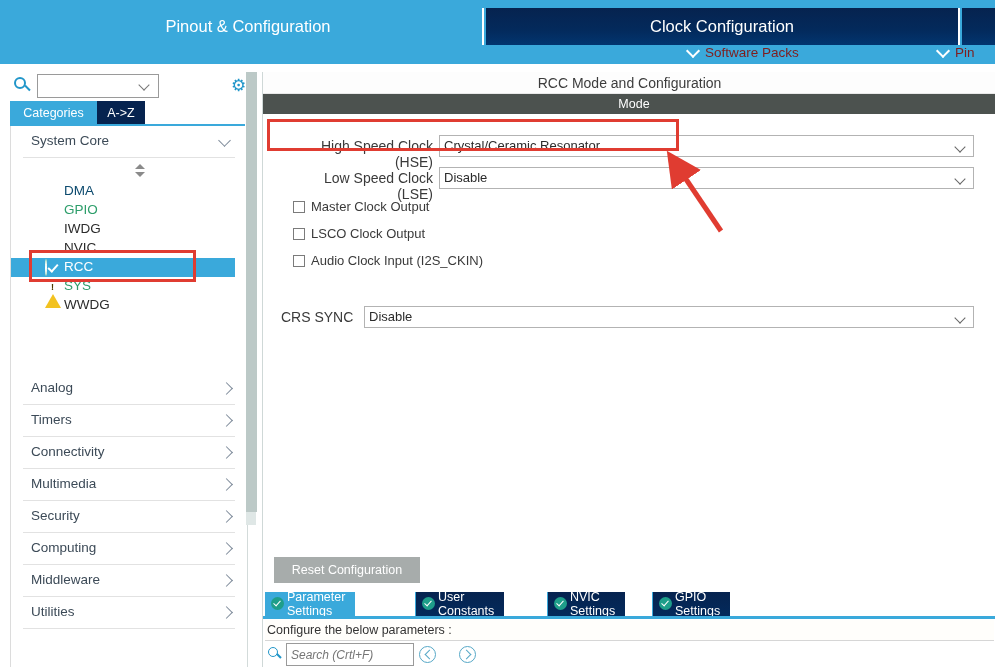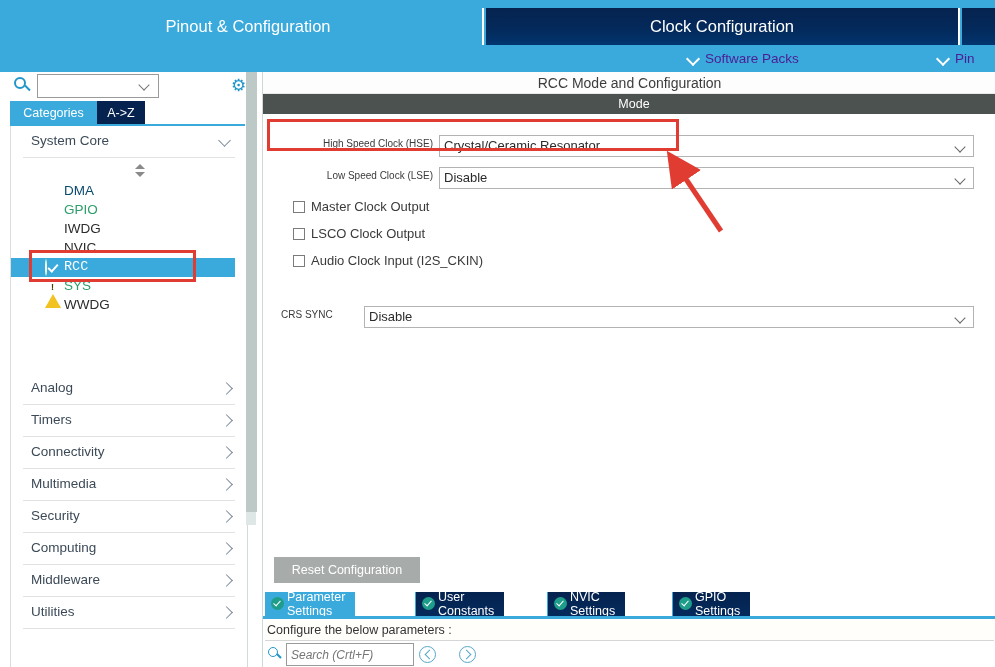--- a/index.html
+++ b/index.html
@@ -5,37 +5,37 @@
   * { box-sizing: border-box; margin: 0; padding: 0; }
   html, body {
     width: 995px; height: 667px;
     font-family: "Liberation Sans", sans-serif;
     background: #ffffff;
     overflow: hidden;
   }
   #root { position: relative; width: 995px; height: 667px; }
 
   
-  .topbar { position: absolute; left: 0; top: 0; width: 995px; height: 72px; background: #3aa9db; }
+  .topbar { position: absolute; left: 0; top: 0; width: 995px; height: 64px; background: #3aa9db; }
   .toptab {
     position: absolute; top: 8px; height: 37px;
     color: #ffffff; font-size: 16.5px;
     display: flex; align-items: center; justify-content: center;
     border-right: 2px solid #ffffff;
   }
   .toptab.sel { background: #3aa9db; top: 8px; height: 37px; }
   .toptab.unsel { background: linear-gradient(#06234f, #032a5c 60%, #02356f); }
   #tab-pinout { left: 14px; width: 470px; background: #3aa9db; border-right: 2px solid #ffffff; }
   #tab-clock { left: 486px; width: 474px; }
   #tab-third { left: 962px; width: 33px; border-right: none; }
 
   .sublinks { position: absolute; top: 45px; left: 0; width: 995px; height: 27px;
               color: #ffffff; font-size: 13.5px; }
-  .sublink { position: absolute; top: 0; height: 27px; display: flex; align-items: center; gap: 6px;
-             color: #4c1d95; }
+  .sublink { position: absolute; top: 0; height: 27px; display: flex; gap: 6px;
+             color: #7f1d1d; }
   #sub-packs { left: 688px; }
   #sub-pin { left: 938px; }
   .chev-d { display: inline-block; width: 11px; height: 11px; position: relative; }
   .chev-d::before { content: ""; position: absolute; left: 0; top: 1px; width: 8px; height: 8px;
      border-right: 2px solid #fff; border-bottom: 2px solid #fff; transform: rotate(45deg); }
 
   
   .leftcol { position: absolute; left: 0; top: 72px; width: 248px; height: 595px; background: #ffffff; }
   .searchrow { position: absolute; left: 0; top: 0; width: 248px; height: 28px; }
   #cat-search-icon { position: absolute; left: 14px; top: 5px; width: 17px; height: 17px; }
@@ -73,21 +73,21 @@
   #sorter { position: absolute; left: 122px; top: 38px; width: 14px; height: 16px; }
   #sorter .up { position:absolute; left:2px; top:0; width:0;height:0;
       border-left:5px solid transparent; border-right:5px solid transparent; border-bottom:5px solid #8a8a8a; }
   #sorter .dn { position:absolute; left:2px; top:8px; width:0;height:0;
       border-left:5px solid transparent; border-right:5px solid transparent; border-top:5px solid #8a8a8a; }
 
   .peripheral { position: absolute; left: 0; width: 224px; height: 19px; font-size: 13.5px;
       display: flex; align-items: center; }
   .peripheral .pname { position: absolute; left: 53px; top: 1px; }
   .peripheral .picon { position: absolute; left: 34px; top: 2px; width: 16px; height: 16px; }
-  .peripheral.sel { background: #3aa9db; width: 224px; font-family: Liberation Mono, monospace; }
+  .peripheral.sel { background: #3aa9db; width: 224px; }
   .peripheral.sel .pname { color: #ffffff; }
   .ok-circle { width: 15px; height: 15px; border-radius: 50%; background: #18a558;
       border: 1.5px solid #ffffff; position: relative; }
   .ok-circle::after { content: ""; position: absolute; left: 4px; top: 2px; width: 4px; height: 8px;
       border-right: 2px solid #fff; border-bottom: 2px solid #fff; transform: rotate(42deg); }
   .warn-tri { width: 0; height: 0; border-left: 8px solid transparent; border-right: 8px solid transparent;
       border-bottom: 14px solid #f2c220; position: relative; }
   .warn-tri::after { content: "!"; position: absolute; left: -2px; top: 3px; font-size: 9px;
       color: #4a3b00; font-weight: bold; }
 
@@ -101,21 +101,21 @@
   .panel-title { position: absolute; left: 0; top: 0; width: 733px; height: 22px;
       display: flex; align-items: center; justify-content: center; font-size: 14px; color: #3c3c3c;
       background: #fdfdfd; border-bottom: 1px solid #e9e9e9; }
   .bar-head { position: absolute; left: 0; width: 733px; height: 20px; background: #4c524f;
       color: #ffffff; font-size: 12.5px; display: flex; align-items: center; justify-content: center; }
   #mode-head { top: 22px; padding-left: 9px; }
   #config-head { top: 460px; }
 
   .modebody { position: absolute; left: 0; top: 42px; width: 733px; height: 418px; background: #fff; }
   .row-sel { position: absolute; height: 22px; }
-  .row-sel .rlabel { position: absolute; top: 3px; font-size: 10px; color: #3a3a3a; text-align: right; }
+  .row-sel .rlabel { position: absolute; top: 3px; font-size: 14px; color: #3a3a3a; text-align: right; }
   .combo { position: absolute; height: 22px; border: 1px solid #b3b3b3; background: #fff;
       font-size: 13px; color: #2b2b2b; }
   .combo .ctext { position: absolute; left: 4px; top: 2px; }
   .combo .ccaret { position: absolute; right: 8px; top: 7px; width: 9px; height: 9px; }
   .combo .ccaret::before { content:""; position:absolute; left:0; top:0; width:7px;height:7px;
       border-right:1.5px solid #666; border-bottom:1.5px solid #666; transform: rotate(45deg); }
 
   #row-hse { left: 0; top: 21px; width: 733px; }
   #row-hse .rlabel { left: 22px; width: 148px; }
   #hse-combo { left: 176px; top: 21px; width: 535px; }
@@ -146,21 +146,21 @@
       display: flex; align-items: center; padding-left: 22px; padding-right: 10px; }
   .cfgtab.active { background: #3aa9db; }
   .cfgtab.idle { background: linear-gradient(#06234f, #032a5c); border-left: 1px solid #3aa9db; }
   .cfgtab .tick { position: absolute; left: 6px; top: 5px; width: 13px; height: 13px;
       border-radius: 50%; background: #1e9e8a; }
   .cfgtab .tick::after { content:""; position:absolute; left:4px; top:2px; width:3px;height:6px;
       border-right:1.7px solid #fff; border-bottom:1.7px solid #fff; transform: rotate(42deg); }
   #ct-param { left: 2px; }
   #ct-user { left: 152px; }
   #ct-nvic { left: 284px; }
-  #ct-gpio { left: 409px; }
+  #ct-gpio { left: 389px; }
   .cfgtabs-rule { position: absolute; left: 0; top: 64px; width: 733px; height: 3px; background: #3aa9db; }
 
   #cfg-desc { position: absolute; left: 2px; top: 68px; width: 729px; height: 21px;
       font-size: 12.5px; color: #333; display: flex; align-items: center; padding-left: 2px;
       border-bottom: 1px solid #d6d6d6; background: #fffefb; }
 
   #cfg-searchrow { position: absolute; left: 0; top: 90px; width: 733px; height: 25px; }
   #cfg-search-icon { position: absolute; left: 5px; top: 5px; width: 15px; height: 15px; }
   #cfg-search-icon .ring { position:absolute; left:0; top:0; width:10px;height:10px;
       border:1.6px solid #2196c9; border-radius:50%; }

